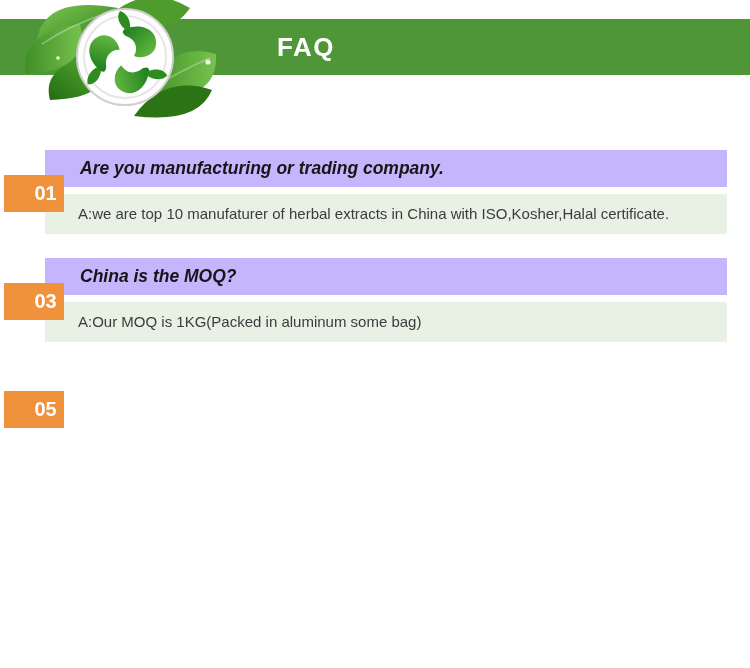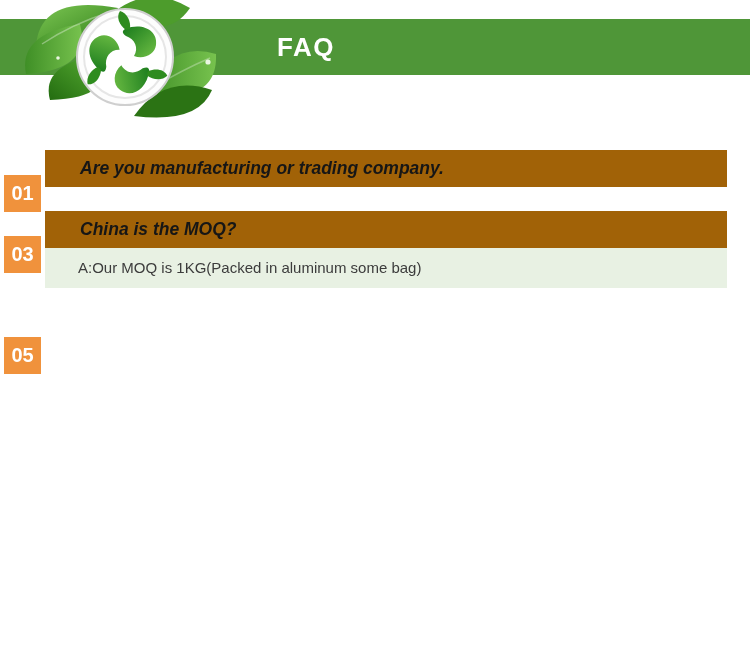--- a/index.html
+++ b/index.html
@@ -59,30 +59,32 @@
     left: -41px;
     top: 25px;
     width: 37px;
     height: 37px;
     background: #F0923C;
     color: #ffffff;
     font-size: 20px;
     font-weight: bold;
     text-align: center;
     line-height: 37px;
+    padding-left: 23px;
   }
   .question {
     height: 37px;
     line-height: 37px;
-    background: #a16207;
+    background: #c4b5fd;
     color: #161616;
     font-size: 17.5px;
     font-weight: bold;
     font-style: italic;
     padding-left: 35px;
+    margin-bottom: 7px;
     white-space: nowrap;
     overflow: hidden;
   }
   .answer {
     background: #E8F1E3;
     color: #3C3C3C;
     font-size: 15px;
     line-height: 25px;
     padding: 7px 5px 8px 33px;
     white-space: pre-line;
@@ -147,20 +149,21 @@
         <use href="#sprout" transform="rotate(240 103 57)"></use>
       </g>
     </svg>
   </div>
 
   <div class="faq-list">
 
     <div class="faq-item">
       <div class="badge">01</div>
       <div class="question">Are you manufacturing or trading company.</div>
+      <div class="answer">A:we are top 10 manufaturer of herbal extracts in China with ISO,Kosher,Halal certificate.</div>
     </div>
 
     <div class="faq-item">
       <div class="badge">02</div>
     </div>
 
     <div class="faq-item">
       <div class="badge">03</div>
       <div class="question">China is the MOQ?</div>
       <div class="answer">A:Our MOQ is 1KG(Packed in aluminum some bag)</div>

